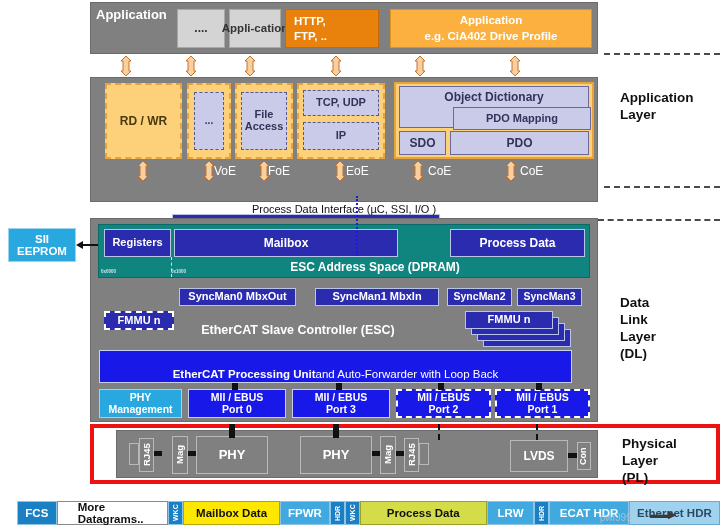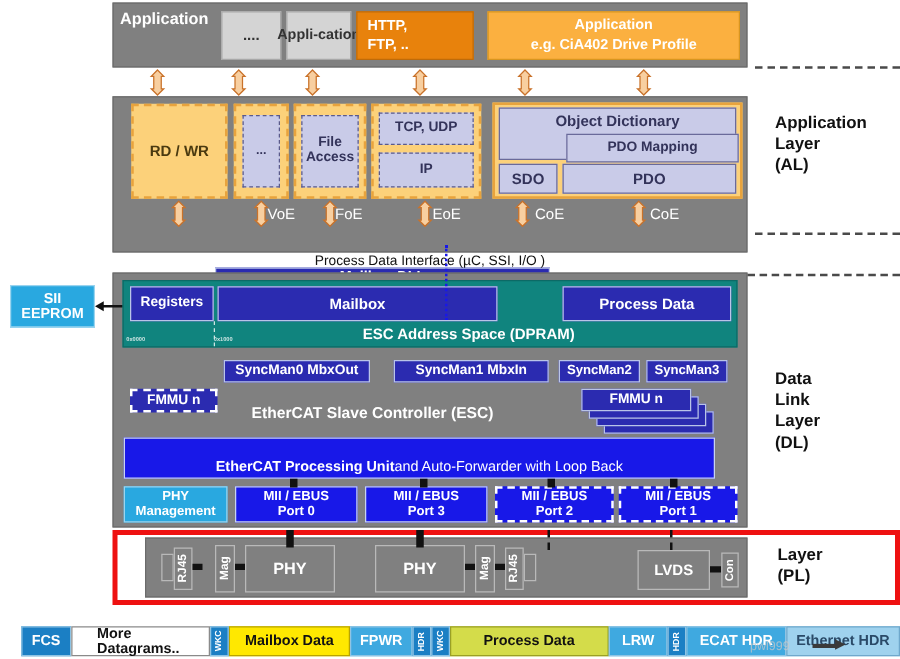--- a/index.html
+++ b/index.html
@@ -130,21 +130,20 @@
 <div class="abs" style="left:428px;top:164px;color:#ffffff;font-size:12px;">CoE</div>
 <div class="abs" style="left:520px;top:164px;color:#ffffff;font-size:12px;">CoE</div>
 
 <div class="abs ctr blue-solid" style="left:172px;top:182px;width:268px;height:16px;font-size:11.5px;margin-top:32px;">Mailbox DLL</div>
 
 <div class="abs ctr" style="left:90px;top:203px;width:508px;height:14px;color:#111111;font-size:11px;">Process Data Interface (µC, SSI, I/O )</div>
 
 <div class="abs layer-label" style="left:620px;top:90px;width:100px;">
   <div>Application</div>
   <div>Layer</div>
-  <div>(AL)</div>
 </div>
 <div class="abs dash-sep" style="left:604px;top:53px;width:116px;height:0;"></div>
 <div class="abs dash-sep" style="left:604px;top:186px;width:116px;height:0;"></div>
 
 <div class="abs gray-panel" style="left:90px;top:218px;width:508px;height:204px;"></div>
 
 <div class="abs ctr cyan-box" style="left:8px;top:228px;width:68px;height:34px;font-size:11.5px;flex-direction:column;">
   <span>SII</span>
   <span>EEPROM</span>
 </div>
@@ -238,20 +237,21 @@
 <div class="abs ctr gray-hw" style="left:510px;top:440px;width:58px;height:32px;font-size:12px;">LVDS</div>
 <div class="abs stub" style="left:568px;top:453px;width:9px;height:5px;"></div>
 <div class="abs ctr gray-hw vtxt" style="left:577px;top:442px;width:14px;height:28px;font-size:9px;">Con</div>
 
 <div class="abs stub" style="left:229px;top:424px;width:6px;height:14px;"></div>
 <div class="abs stub" style="left:333px;top:424px;width:6px;height:14px;"></div>
 <div class="abs stub-dot" style="left:438px;top:424px;width:0;height:16px;"></div>
 <div class="abs stub-dot" style="left:536px;top:424px;width:0;height:16px;"></div>
 
 <div class="abs layer-label" style="left:622px;top:436px;width:96px;">
+  <div>Physical</div>
   <div>Layer</div>
   <div>(PL)</div>
 </div>
 
 <div class="abs" style="left:0px;top:500px;width:720px;height:26px;display:flex;align-items:center;">
   <div class="frame-seg fs-blue" style="width:40px;margin-left:17px;">FCS</div>
   <div class="frame-seg fs-white" style="width:112px;">More Datagrams..</div>
   <div class="frame-seg fs-wkc vtxt" style="width:15px;">WKC</div>
   <div class="frame-seg fs-yellow" style="width:98px;">Mailbox  Data</div>
   <div class="frame-seg fs-ltblue" style="width:50px;">FPWR</div>

